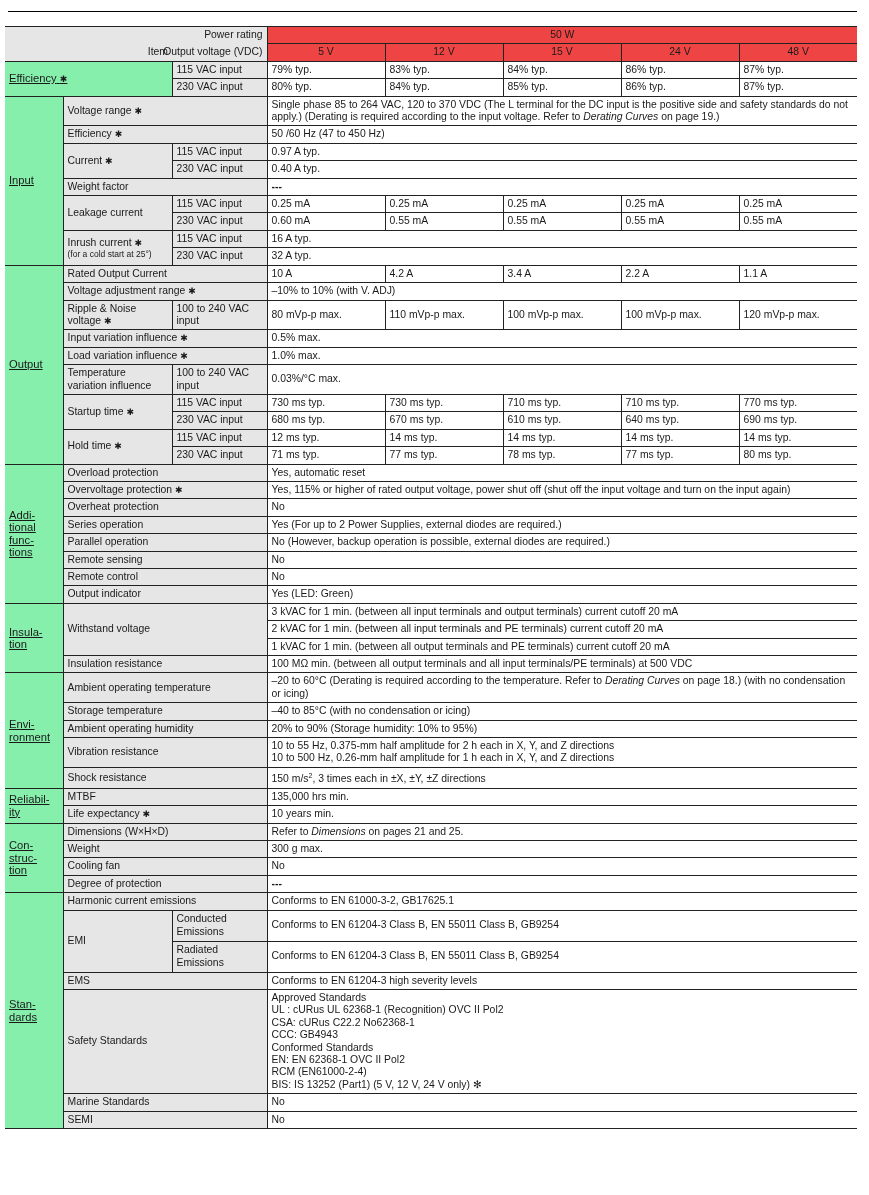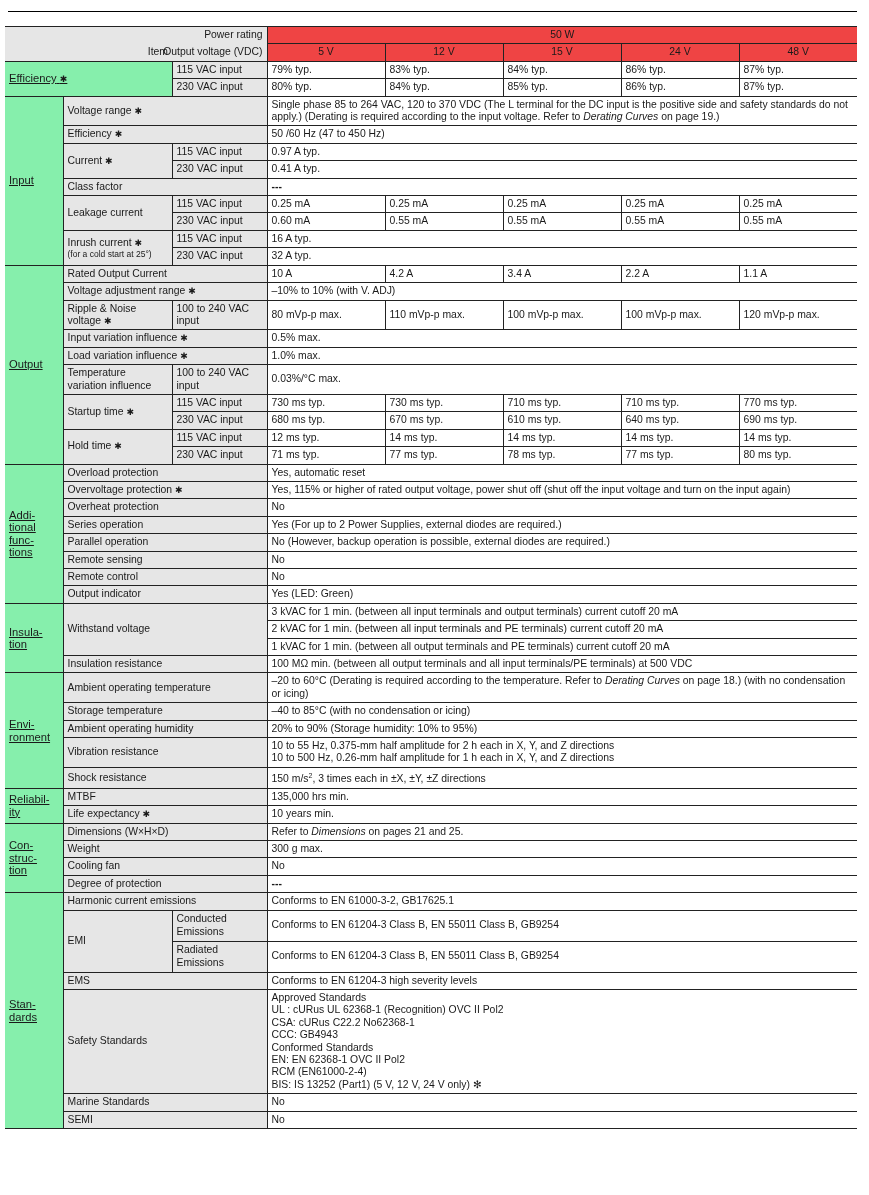--- a/index.html
+++ b/index.html
@@ -83,24 +83,24 @@
     <td class="lbl vl" colspan="2"><span>Efficiency</span> <span class="ast">✱</span></td>
     <td class="val vl" colspan="5">50 /60 Hz (47 to 450 Hz)</td>
   </tr>
   <tr>
     <td class="lbl vl" rowspan="2"><span>Current</span> <span class="ast">✱</span></td>
     <td class="lbl vl">115 VAC input</td>
     <td class="val vl" colspan="5">0.97 A typ.</td>
   </tr>
   <tr>
     <td class="lbl vl">230 VAC input</td>
-    <td class="val vl" colspan="5">0.41 A typ.</td>
-  </tr>
-  <tr>
-    <td class="lbl vl" colspan="2">Class factor</td>
+    <td class="val vl" colspan="5">0.40 A typ.</td>
+  </tr>
+  <tr>
+    <td class="lbl vl" colspan="2">Weight factor</td>
     <td class="val vl" colspan="5" style="font-weight:bold">---</td>
   </tr>
   <tr>
     <td class="lbl vl" rowspan="2">Leakage current</td>
     <td class="lbl vl">115 VAC input</td>
     <td class="val vl">0.25 mA</td>
     <td class="val vl">0.25 mA</td>
     <td class="val vl">0.25 mA</td>
     <td class="val vl">0.25 mA</td>
     <td class="val vl">0.25 mA</td>

